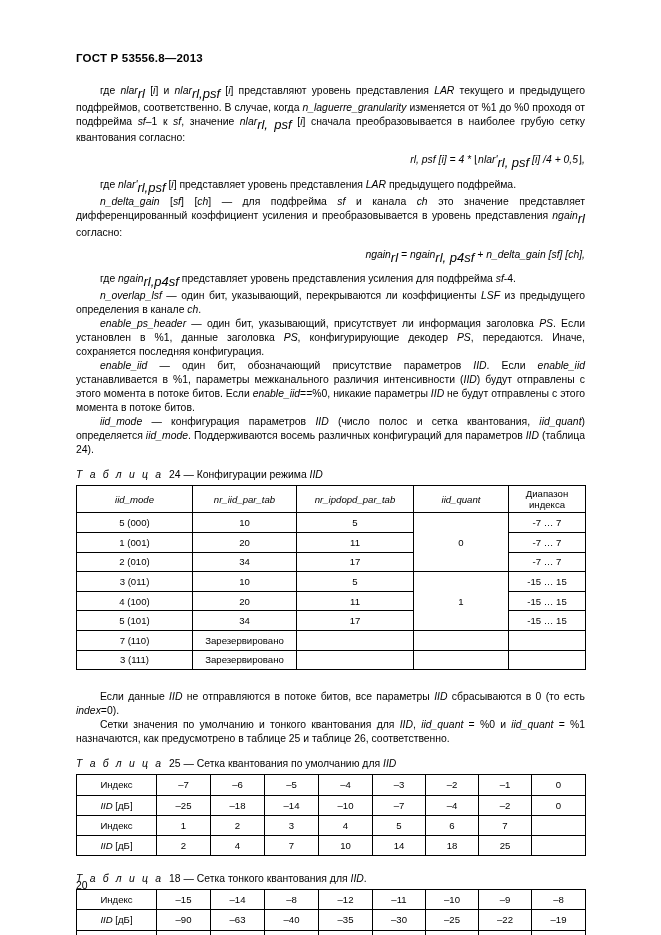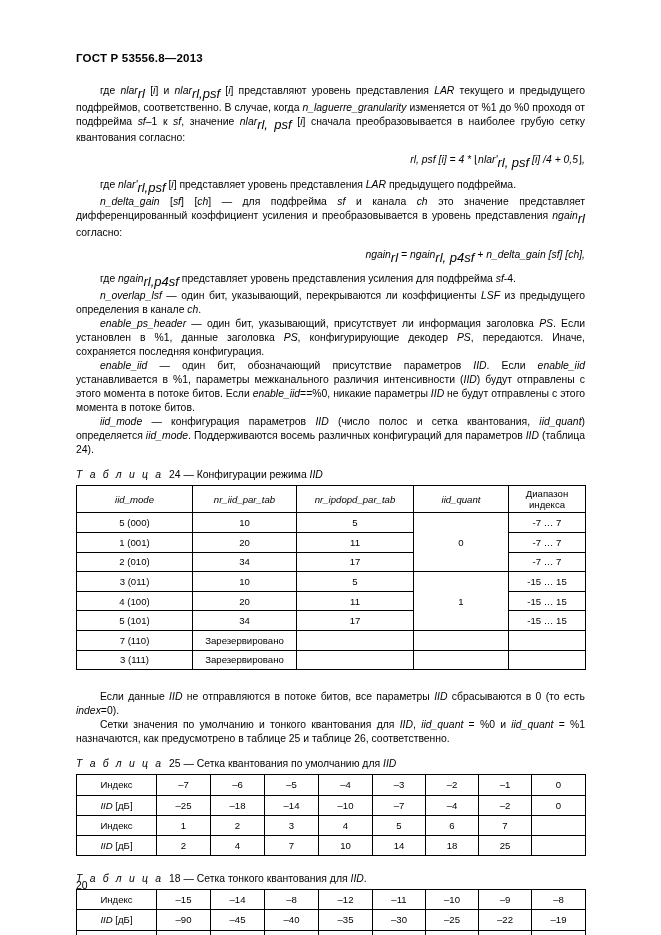--- a/index.html
+++ b/index.html
@@ -326,21 +326,21 @@
           <td>–8</td>
           <td>–12</td>
           <td>–11</td>
           <td>–10</td>
           <td>–9</td>
           <td>–8</td>
         </tr>
         <tr>
           <td class="rowlabel"><i>IID</i> [дБ]</td>
           <td class="lborder2">–90</td>
-          <td>–45</td>
+          <td>–63</td>
           <td>–40</td>
           <td>–35</td>
           <td>–30</td>
           <td>–25</td>
           <td>–22</td>
           <td>–19</td>
         </tr>
         <tr>
           <td class="rowlabel">Индекс</td>
           <td class="lborder2">–7</td>

